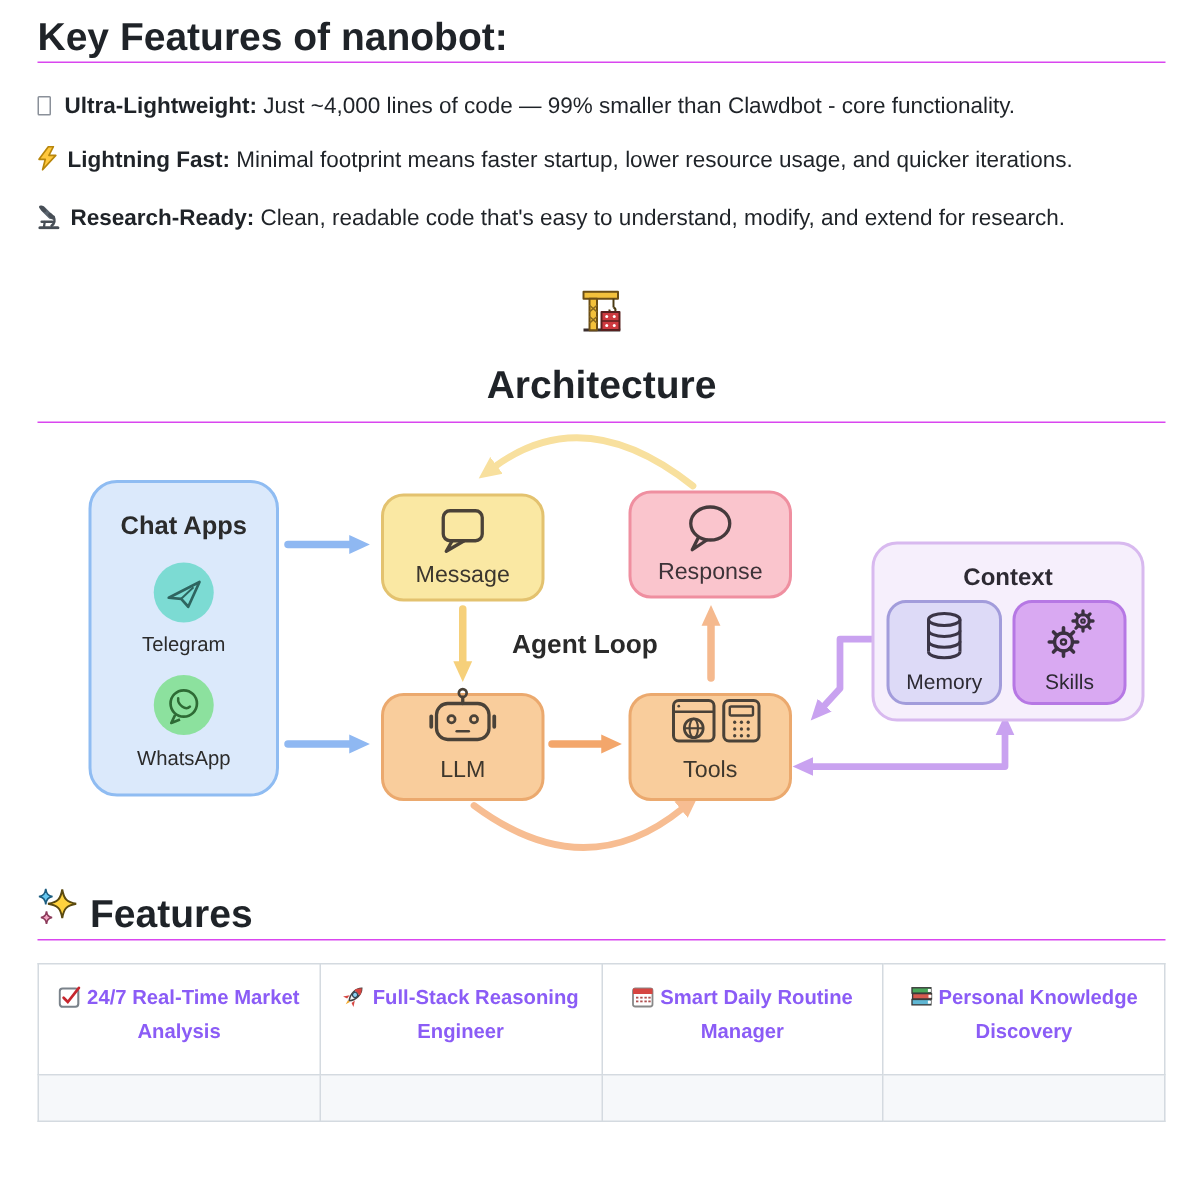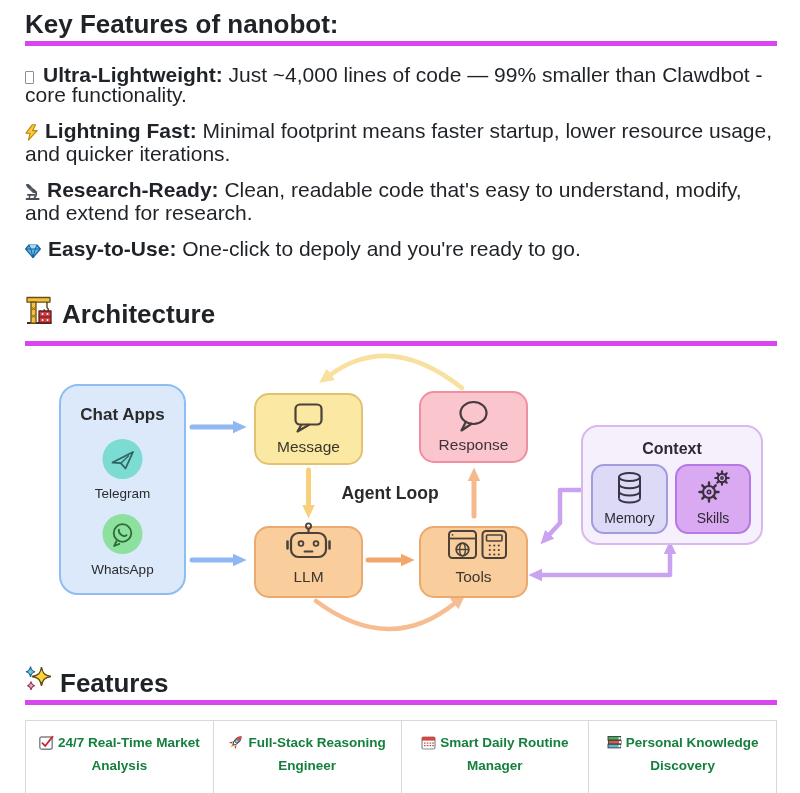--- a/index.html
+++ b/index.html
@@ -1,29 +1,29 @@
 <!DOCTYPE html>
 <html><head>
 <meta charset="utf-8">
 <style>
   * { box-sizing: border-box; }
   html,body { margin:0; padding:0; background:#fff; }
   body { width:800px; height:793px; font-family:"Liberation Sans",sans-serif; color:#1F2328; overflow:hidden; }
   .container { padding:2px 23px 0 25px; }
-  h2.gh { font-size:26px; font-weight:700; line-height:34px; margin:0; border-bottom:5px solid #d946ef; letter-spacing:0px; }
+  h2.gh { font-size:26px; font-weight:700; line-height:34px; margin:0; border-bottom:1px solid #d946ef; letter-spacing:0px; }
   h2.gh.title { margin-top:5px; padding-bottom:0; }
   h2.gh.sect { display:flex; align-items:center; gap:9px; }
-  h2.arch { margin-top:33px; padding-bottom:8px; }
-  h2.featH { margin-top:16px; padding-bottom:0; }
-  .feat { margin:16px 0; font-size:21px; line-height:20px; }
+  h2.arch { margin-top:33px; padding-bottom:8px;flex-direction:column; }
+  h2.featH { margin-top:6px; padding-bottom:0; }
+  .feat { margin:16px 0; font-size:15px; line-height:20px; }
   .feat:first-of-type { margin-top:19px; }
   .feat .ic { display:inline-block; vertical-align:-3px; margin-right:7px; }
   .tofu { display:inline-block; width:9px; height:13px; border:1.3px solid #8a9099; border-radius:1px; vertical-align:-2px; margin-right:9px; }
   .diagram { display:block; margin-top:6px; }
-  table.ft { border-collapse:collapse; width:100%; margin-top:15px; font-size:13.5px; table-layout:fixed; color:#15803d; }
+  table.ft { border-collapse:collapse; width:100%; margin-top:15px; font-size:13.5px; table-layout:fixed; color:#8b5cf6; }
   table.ft th, table.ft td { border:1px solid #d4dae0; text-align:center; vertical-align:middle; }
   table.ft th { font-weight:700; padding:12px 13px 18px; line-height:20px; }
   table.ft td { padding:7px 13px; line-height:20px; }
   tr.spacer td { height:31px; padding:0; background:#f6f8fa; }
   .tic { display:inline-block; vertical-align:-3px; margin-right:4px; }
 </style>
 </head>
 <body>
 
 <div class="container">
@@ -41,25 +41,20 @@
             <path d="M3.6,2.2 L8.6,7.2" stroke-width="3.4" stroke="#5a646e"></path>
             <path d="M2.4,1 L4.6,3.2" stroke-width="2.6"></path>
             <path d="M8.4,6.2 L10.2,8" stroke-width="2.6"></path>
             <path d="M10.8,7.6 a5,5 0 0 1 -1.4,5.9" stroke-width="1.7"></path>
             <line x1="2.8" y1="10.8" x2="9.8" y2="10.8" stroke-width="1.7"></line>
             <line x1="1.6" y1="14.9" x2="13.6" y2="14.9" stroke-width="2"></line>
             <path d="M4.8,11 L4.3,14.5" stroke-width="1.5"></path>
           </g>
         </svg></span><strong>Research-Ready:</strong><span> Clean, readable code that's easy to understand, modify, and extend for research.</span></p>
 
-  <p class="feat"><span class="ic"><svg width="16" height="15" viewBox="0 0 16 15">
-          <polygon points="4,1 12,1 15.3,5 8,13.6 0.7,5" fill="#59B9F0" stroke="#1E5F96" stroke-width="1.2" stroke-linejoin="round"></polygon>
-          <polygon points="4,1 12,1 10.2,5 5.8,5" fill="#9FDCFB"></polygon>
-          <path d="M0.7,5 H15.3 M4,1 L5.8,5 L8,13.6 M12,1 L10.2,5 L8,13.6" fill="none" stroke="#1E5F96" stroke-width="1"></path>
-        </svg></span><strong>Easy-to-Use:</strong><span> One-click to depoly and you're ready to go.</span></p>
 
   <h2 class="gh sect arch">
       <span><svg width="28" height="30" viewBox="0 0 28 30">
           <g stroke-linejoin="round">
             <path d="M2,28 H26.5" stroke="#3b2f2f" stroke-width="2" fill="none"></path>
             <rect x="2" y="2.5" width="23" height="4.6" fill="#F3C13C" stroke="#6b4e16" stroke-width="1.3"></rect>
             <rect x="6" y="7.1" width="5" height="21" fill="#F3C13C" stroke="#6b4e16" stroke-width="1.3"></rect>
             <path d="M6,11.5 l5,4.4 M11,11.5 l-5,4.4 M6,19 l5,4.4 M11,19 l-5,4.4" stroke="#8a6a1f" stroke-width="1"></path>
             <line x1="22" y1="7.1" x2="22" y2="13" stroke="#4a3a12" stroke-width="1.3"></line>
             <path d="M22,13 a2,2 0 1 1 -2.6,1.3" fill="none" stroke="#4a3a12" stroke-width="1.3"></path>

